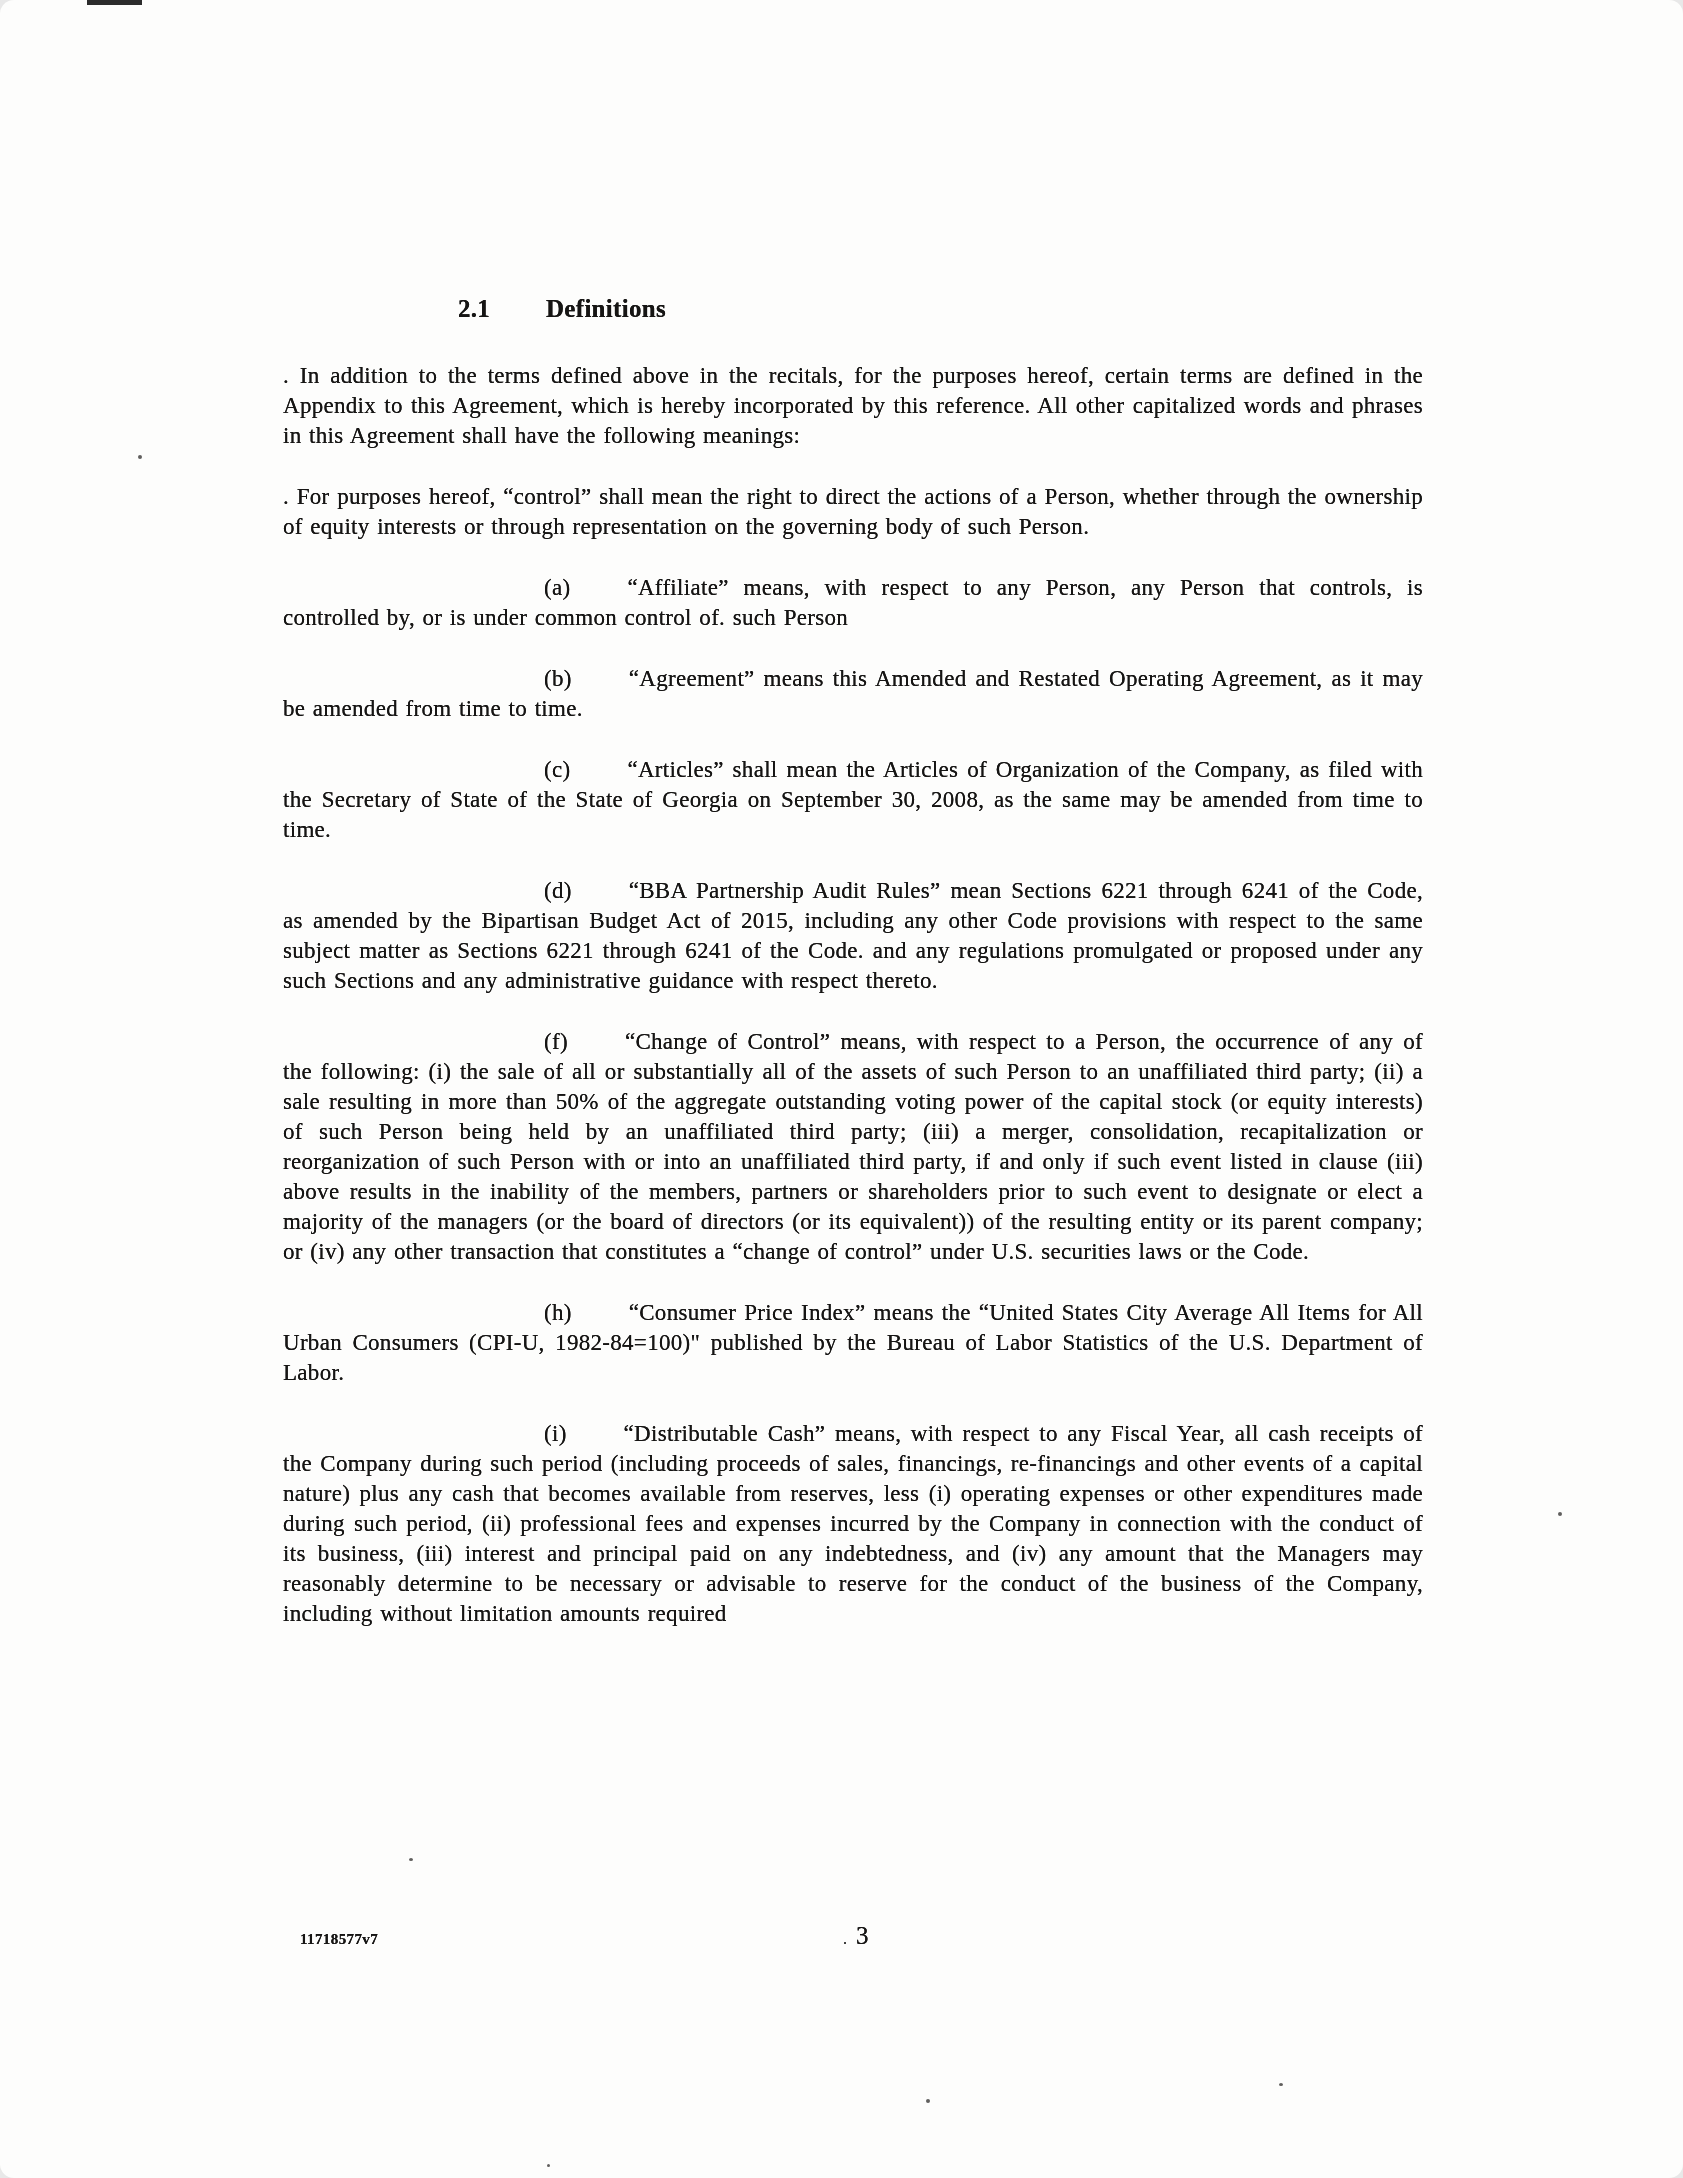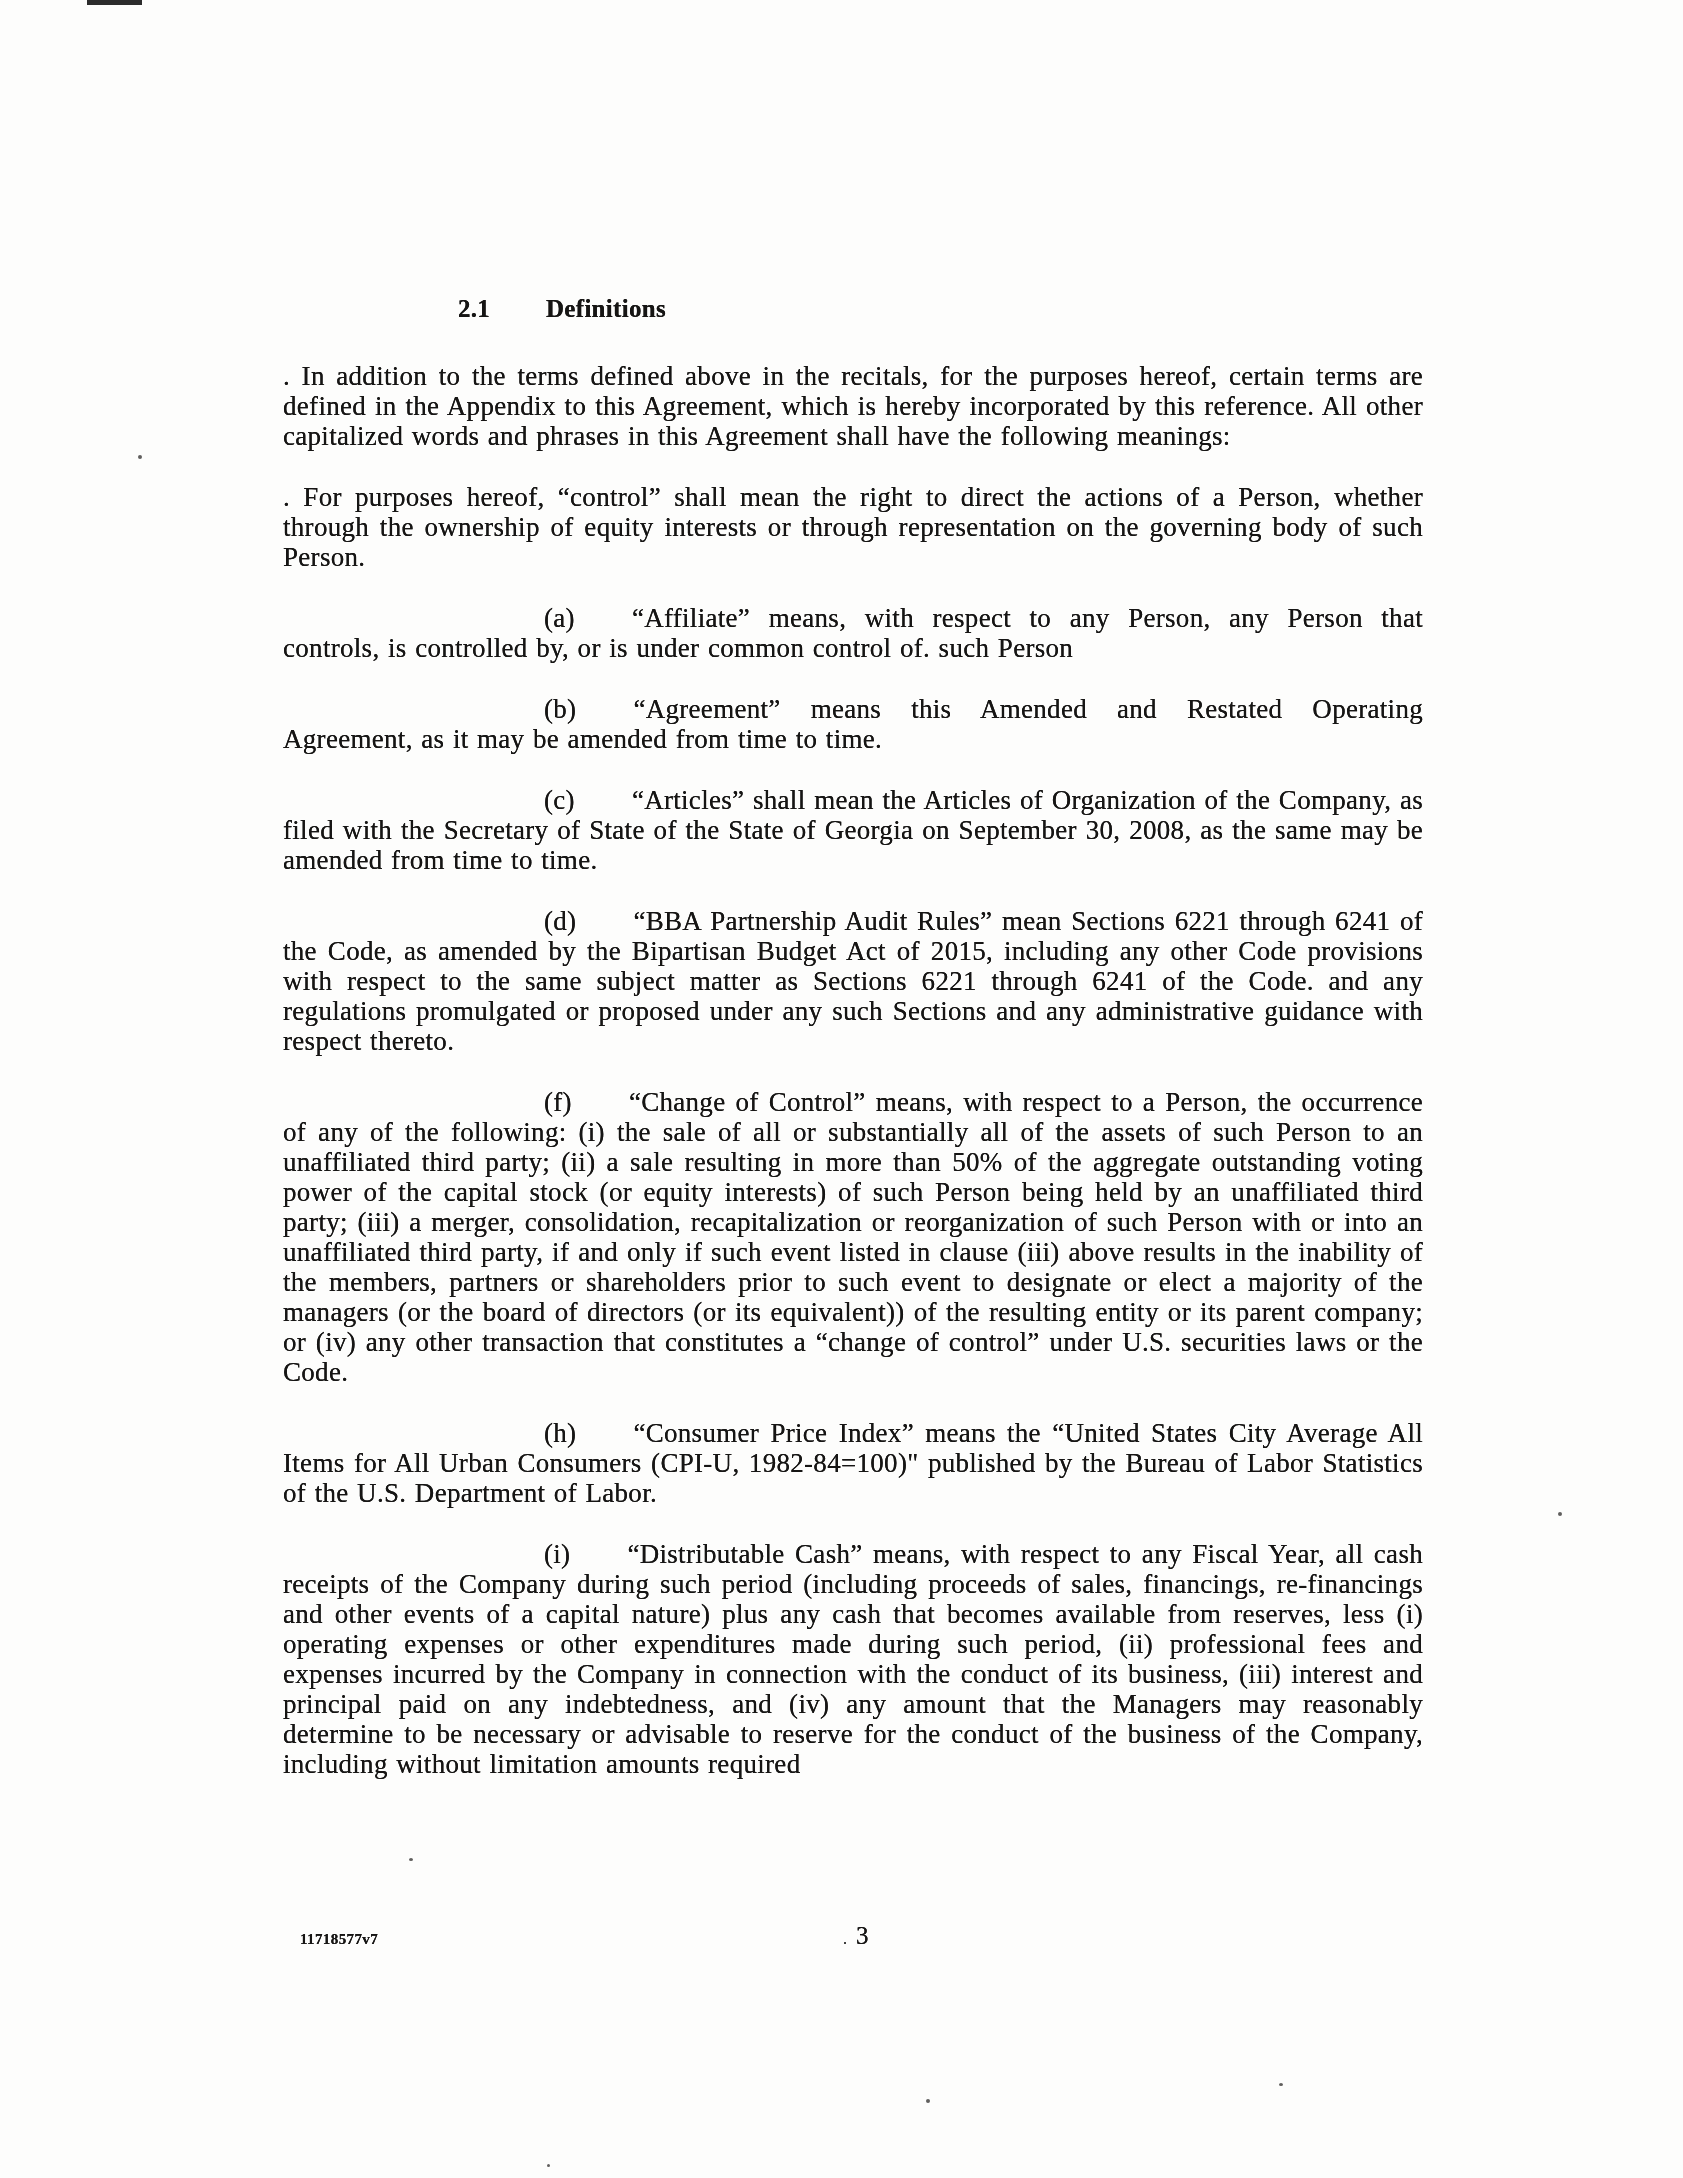--- a/index.html
+++ b/index.html
@@ -4,38 +4,39 @@
 <style>
   html, body { margin: 0; padding: 0; background: #e8e8e8; }
   .page {
     position: relative;
     width: 1683px;
     height: 2178px;
     background: #fdfdfc;
     overflow: hidden;
     font-family: "Liberation Serif", "DejaVu Serif", serif;
     color: #161514;
+    border-radius: 14px;
   }
   .content {
     position: absolute;
     left: 283px;
     top: 293px;
     width: 1140px;
   }
   .heading {
     font-size: 25px;
     line-height: 32px;
     font-weight: bold;
     margin: 0 0 36px 175px;
     letter-spacing: 0.3px;
     text-shadow: 0 0 0.6px #161514;
   }
   .heading .h-num { display: inline-block; min-width: 88px; }
   .para {
-    font-size: 27px;
+    font-size: 23px;
     line-height: 30px;
     margin: 16px 0 31px 0;
     text-align: justify;
     letter-spacing: 0.3px;
     word-spacing: 1.5px;
     text-shadow: 0 0 0.5px #1c1b1a;
   }
   .para.hang { text-indent: 261px; }
   .para.flush { text-indent: 0; }
   .pgap { display: inline-block; width: 57px; }

